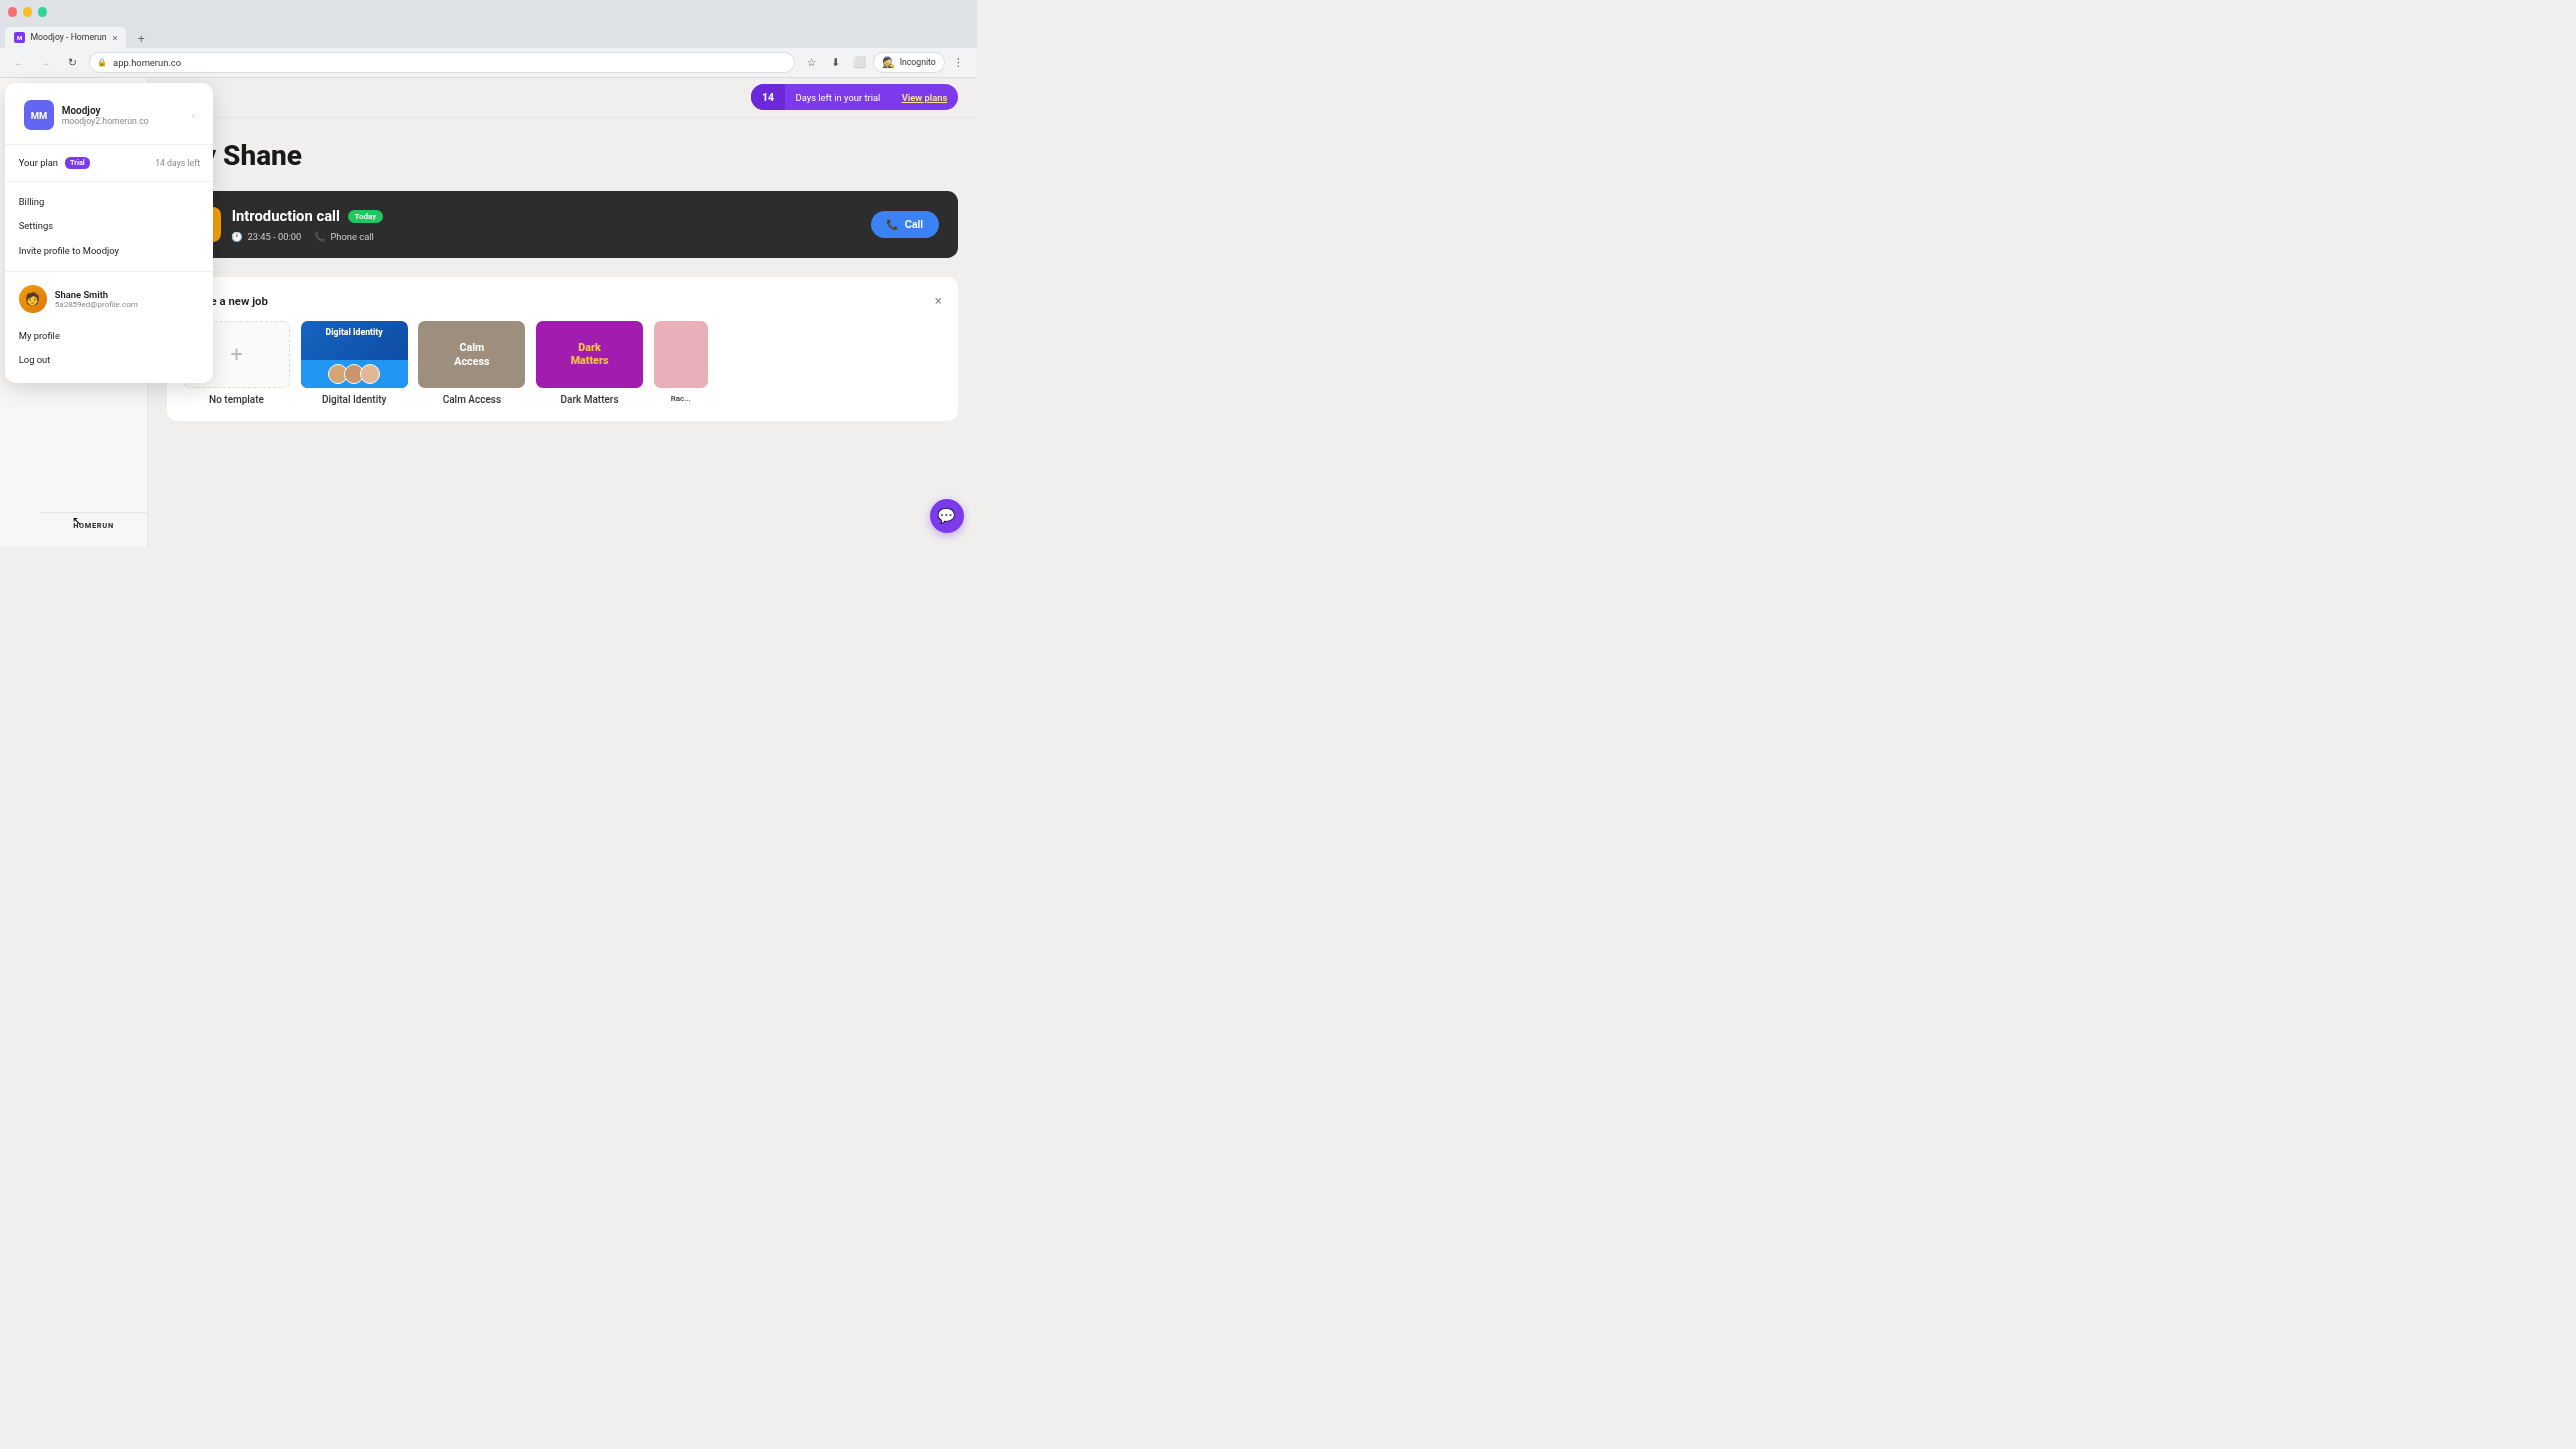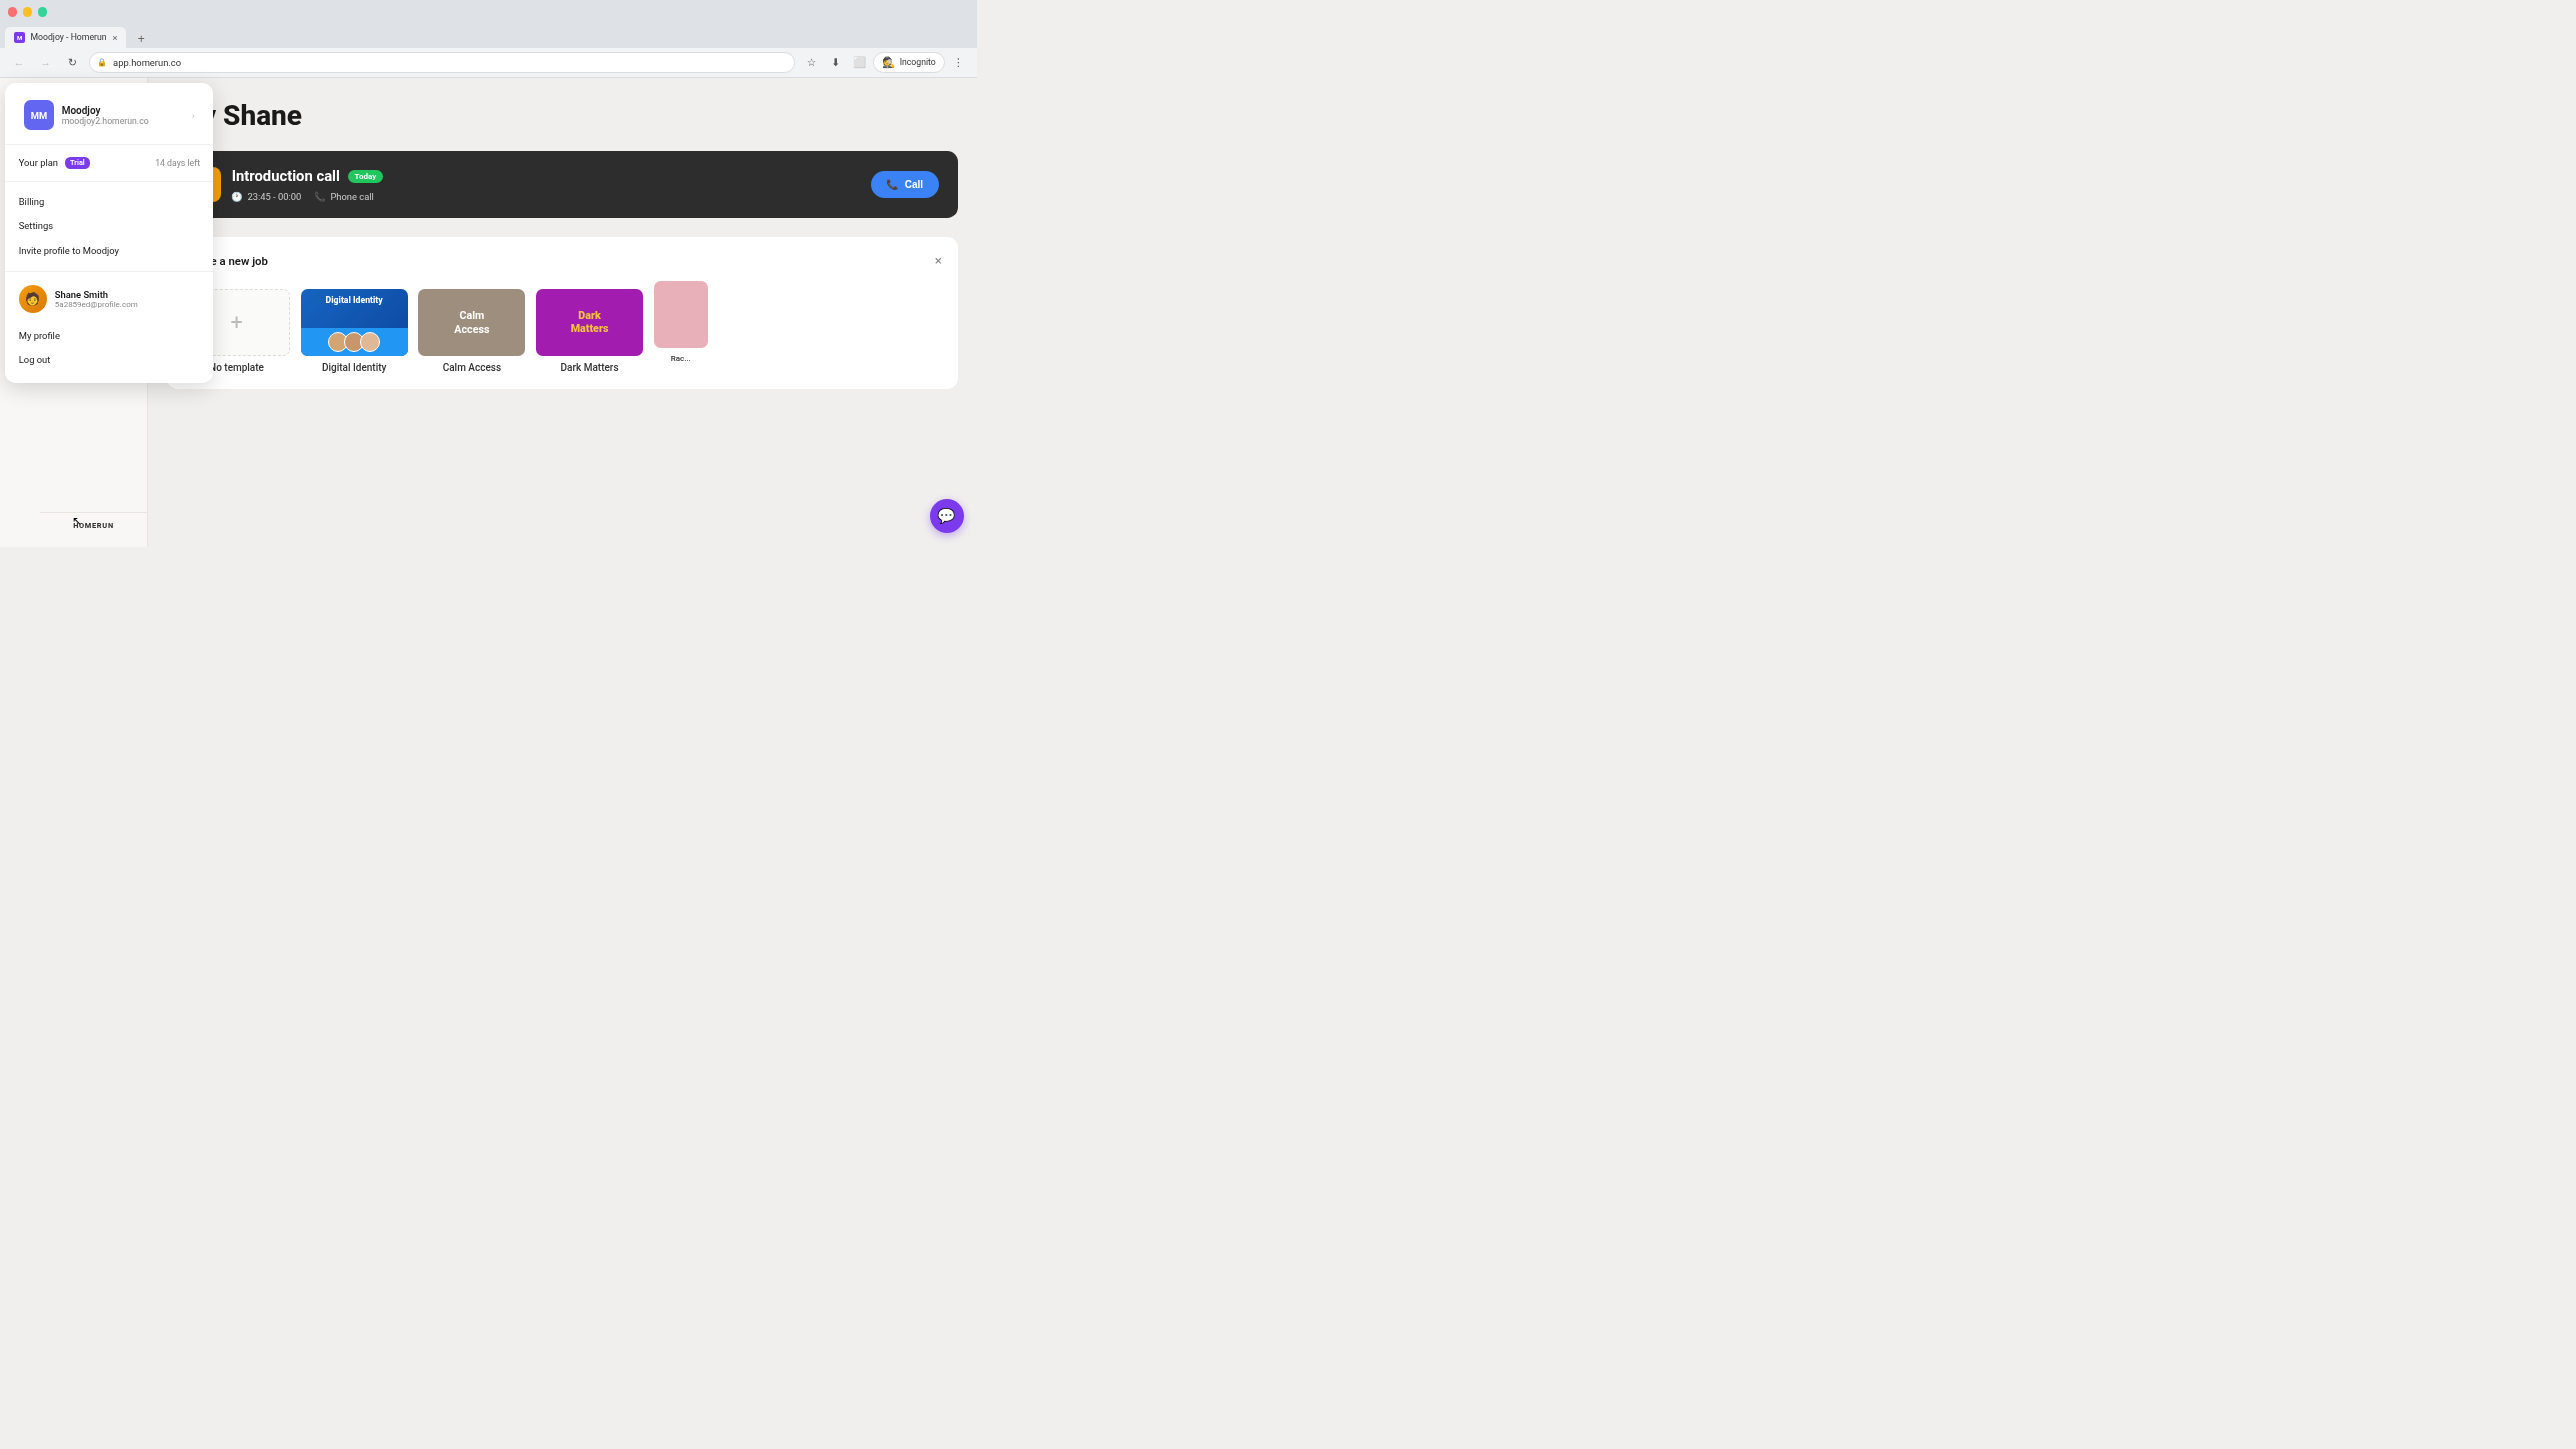--- a/index.html
+++ b/index.html
@@ -416,21 +416,20 @@
     }
     .job-templates {
       display: flex;
       gap: 10.7px;
       overflow-x: auto;
     }
     .template-card {
       flex-shrink: 0;
       width: 107px;
       cursor: pointer;
-      margin-top: 8px;
     }
     .template-thumbnail {
       width: 107px;
       height: 67px;
       border-radius: 6.7px;
       margin-bottom: 5.4px;
       display: flex;
       align-items: center;
       justify-content: center;
       overflow: hidden;
@@ -676,20 +675,28 @@
         </div>
       </div>
     </div>
 
     <div class="sidebar-footer">
       <div class="sidebar-footer-text">HOMERUN</div>
     </div>
   </div>
 
   <div class="main-content">
+    <div class="main-header">
+      <h1 class="main-title">Home</h1>
+      <div class="trial-badge">
+        <span class="trial-days-num">14</span>
+        <span class="trial-text">Days left in your trial</span>
+        <span class="trial-view-plans">View plans</span>
+      </div>
+    </div>
 
     <div class="main-body">
       <h2 class="greeting">Hey Shane</h2>
 
       <div class="call-card">
         <div class="call-card-avatar">🙂</div>
         <div class="call-card-info">
           <div class="call-card-title-row">
             <span class="call-card-title">Introduction call</span>
             <span class="today-badge">Today</span>

